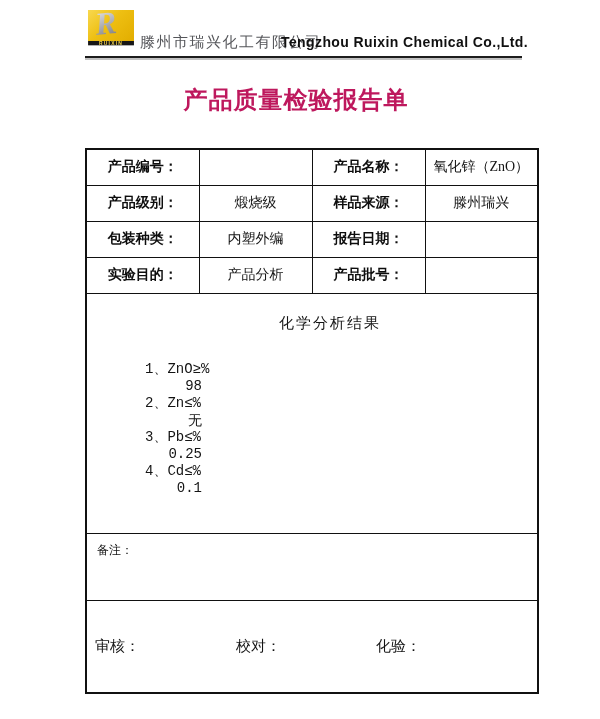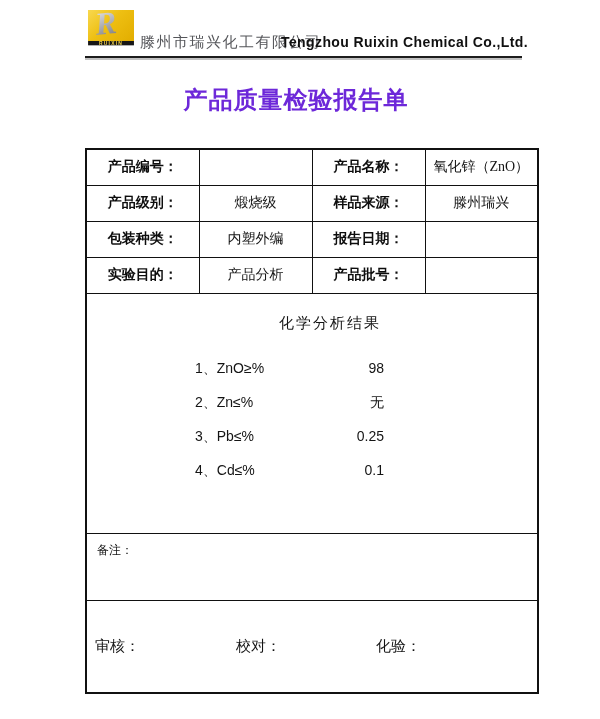--- a/index.html
+++ b/index.html
@@ -47,21 +47,21 @@
   }
   .header-rule {
     position:absolute; left:85px; top:56px; width:437px; height:2px;
     background:#1d1d1d; box-shadow:0 2px 0 #c2c2c2;
   }
 
   
   .report-title {
     position:absolute; top:84px; left:0; width:592px;
     text-align:center; font-size:24px; font-weight:bold; letter-spacing:1px;
-    font-family:"Liberation Sans","DejaVu Sans",sans-serif; color:#6d28d9;
+    font-family:"Liberation Sans","DejaVu Sans",sans-serif; color:#be185d;
   }
 
   
   table.report {
     position:absolute; left:85px; top:148px; width:453px;
     border-collapse:collapse; table-layout:fixed;
     border:2px solid #111111;
   }
   table.report td { border:1px solid #111111; overflow:hidden; }
   col.c { width:113px; }
@@ -78,23 +78,23 @@
   
   td.analysis-cell { height:240px; vertical-align:top; }
   .analysis-title {
     margin-top:20px; text-align:center; font-size:15px; letter-spacing:2px;
     color:#141414;
     padding-left:36px;
   }
   .analysis-items { margin-top:27px; list-style:none; }
   .analysis-item {
     height:34px; display:flex; align-items:flex-start;
-    padding-left:108px;
-    font-family:Liberation Sans, sans-serif;
-    font-size:14px; color:#141414;
+    padding-left:58px;
+    font-family:Liberation Mono, monospace;
+    font-size:14px; color:#141414;flex-direction:column;
   }
   .analysis-item .item-label { width:132px; text-align:left; }
   .analysis-item .item-value { width:57px; text-align:right; }
 
   
   td.remarks-cell {
     height:67px; vertical-align:top; padding:8px 10px;
     font-size:12px; color:#141414;
   }
 

